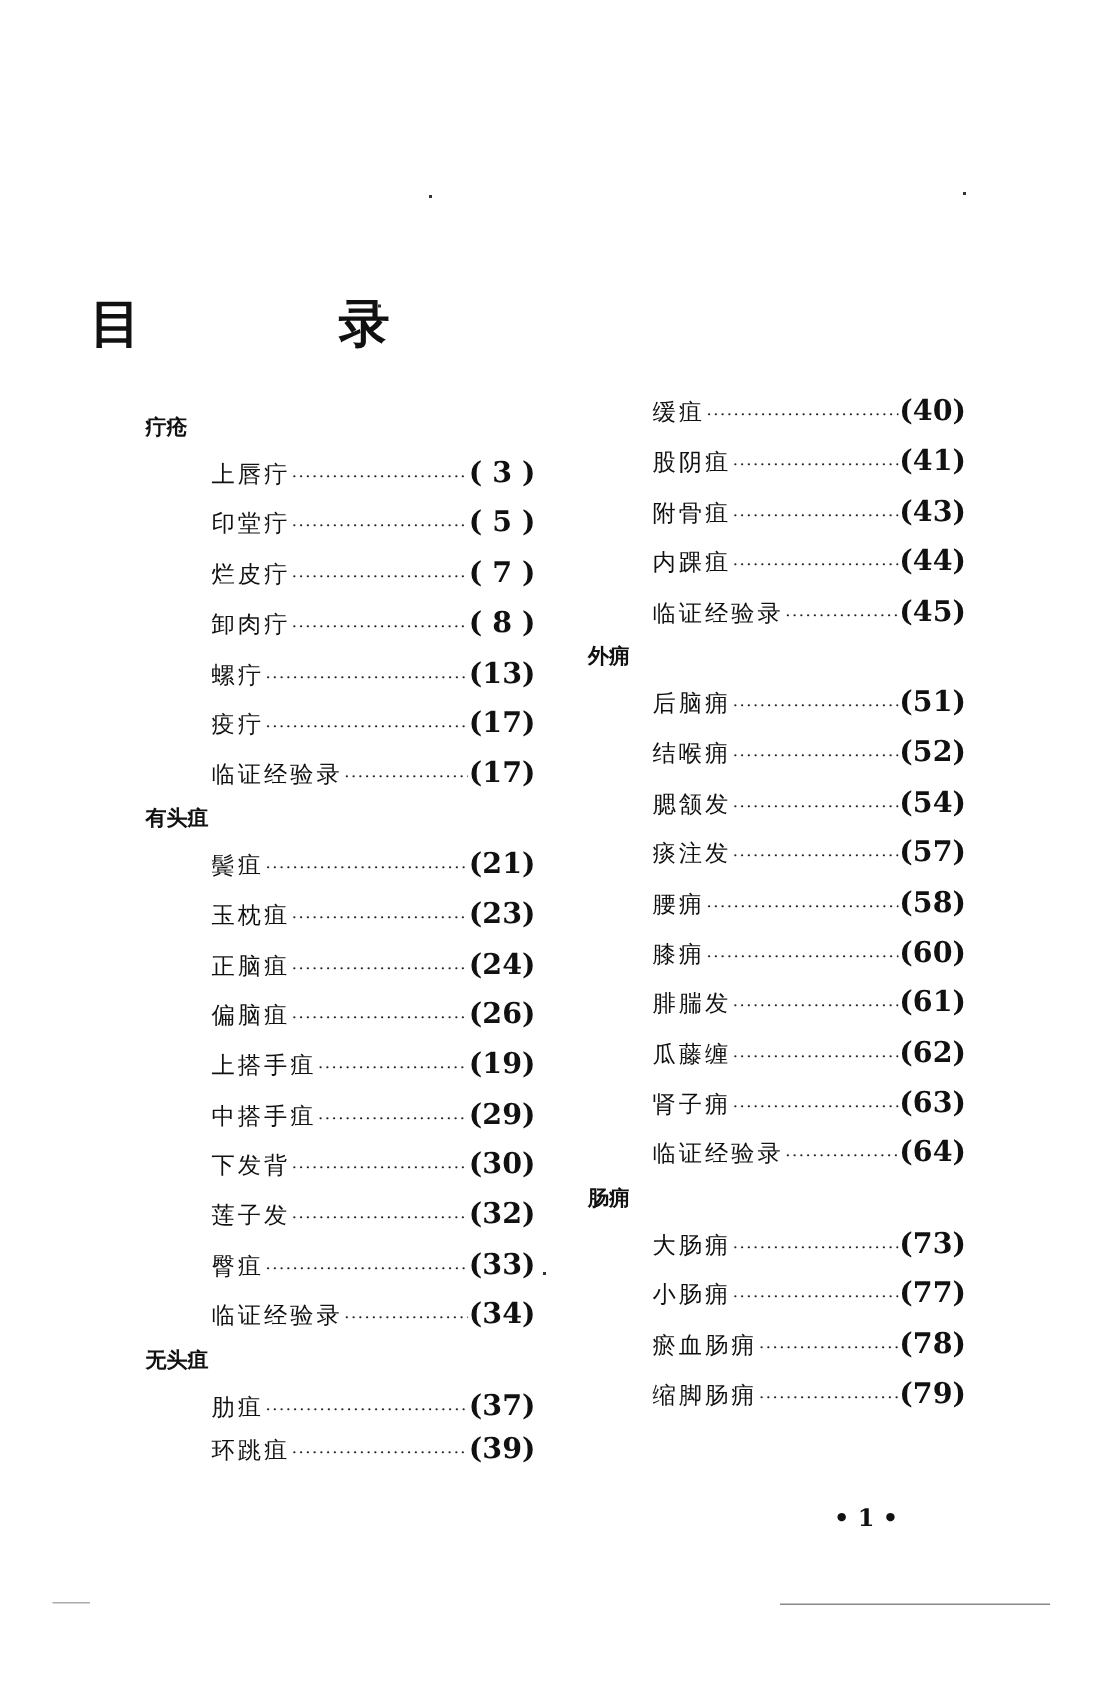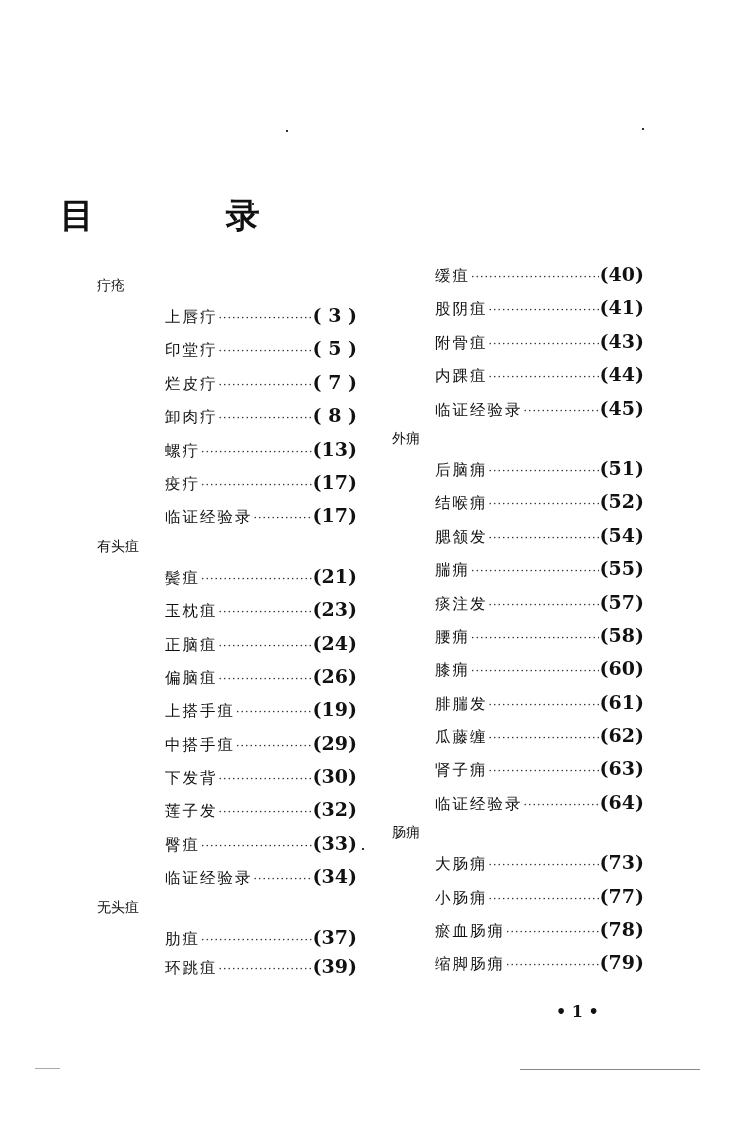--- a/index.html
+++ b/index.html
@@ -8,26 +8,26 @@
     font-family: "DejaVu Serif", "Liberation Serif", serif; color: #111;
   }
   .title {
     position: absolute; top: 193px; left: 0; width: 737px; text-align: left;
     font-size: 34px; font-weight: bold; letter-spacing: 60px; text-indent: 60px;
   }
   .col { position: absolute; }
   .col-left { left: 97px; top: 272px; width: 260px; }
   .col-right { left: 392px; top: 258px; width: 252px; }
   .section {
-    font-size: 14px; font-weight: normal; height: 27px; line-height: 27px;
+    font-size: 14px; font-weight: bold; height: 27px; line-height: 27px;
     font-family: "DejaVu Sans", sans-serif;
   }
   .entry {
     display: flex; align-items: baseline; height: 33.4px; line-height: 33.4px;
-    margin-left: 68px; font-size: 15.5px; white-space: nowrap;
+    margin-left: 44px; font-size: 15.5px; white-space: nowrap;
   }
   .entry .label { letter-spacing: 2px; }
   .entry .dots {
     flex: 1; overflow: hidden; margin: 0 1px; letter-spacing: 1px;
     font-size: 11px; color: #222;
   }
   .entry .dots::before {
     content: "··························································";
   }
   .entry .page { font-family: "DejaVu Serif", serif; font-weight: bold; font-size: 19px; }
@@ -180,25 +180,20 @@
     </div>
   <div class="entry">
       <span class="label">结喉痈</span>
       <span class="dots"></span>
       <span class="page">(52)</span>
     </div>
   <div class="entry">
       <span class="label">腮颔发</span>
       <span class="dots"></span>
       <span class="page">(54)</span>
-    </div>
-  <div class="entry">
-      <span class="label">腨痈</span>
-      <span class="dots"></span>
-      <span class="page">(55)</span>
     </div>
   <div class="entry">
       <span class="label">痰注发</span>
       <span class="dots"></span>
       <span class="page">(57)</span>
     </div>
   <div class="entry">
       <span class="label">腰痈</span>
       <span class="dots"></span>
       <span class="page">(58)</span>

